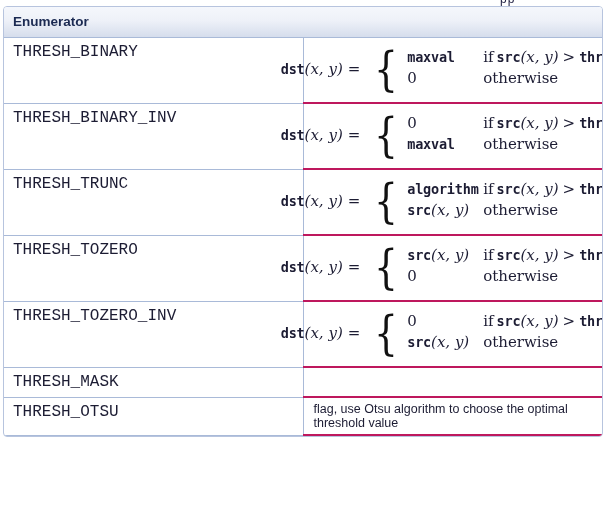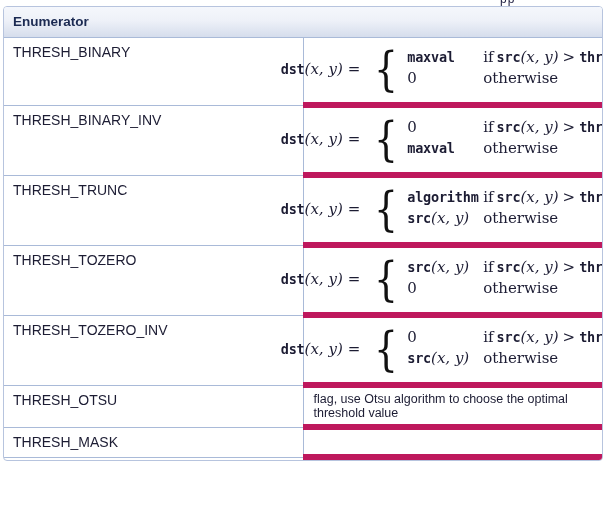--- a/index.html
+++ b/index.html
@@ -57,29 +57,29 @@
     height: 17px;
     line-height: 17px;
   }
 
   td.name-cell {
     width: 170px;
     border-right: 1px solid #a9bad8;
     border-bottom: 1px solid #a9bad8;
     vertical-align: top;
     padding: 7px 6px 7px 9px;
-    font-size: 14px;
+    font-size: 16px;
     line-height: 15px;
     color: #1c1c33;
-    font-family: Liberation Sans, sans-serif;
+    font-family: Liberation Mono, monospace;
     white-space: nowrap;
   }
 
   td.desc-cell {
-    border-bottom: 6px solid #be185d;
+    border-bottom: 2px solid #be185d;
     vertical-align: middle;
     padding: 4px 8px 4px 10px;
     font-size: 12.5px;
     color: #1c1c33;
   }
 
   tr.last-row td.name-cell,
   tr.last-row td.desc-cell {
     border-bottom: none;
   }
@@ -266,22 +266,22 @@
                   <span class="case-row">
                     <span class="case-val"><span class="mono">src</span><span class="ital">(x, y)</span></span>
                     <span class="case-cond"><span class="ser">otherwise</span></span>
                   </span>
                 </span>
               </div>
             </div>
           </td>
         </tr>
         <tr>
+          <td class="name-cell"><span>THRESH_MASK</span></td>
+          <td class="desc-cell"><span></span></td>
+        </tr>
+        <tr>
           <td class="name-cell"><span>THRESH_OTSU</span></td>
           <td class="desc-cell"><span>flag, use Otsu algorithm to choose the optimal threshold value</span></td>
-        </tr>
-        <tr>
-          <td class="name-cell"><span>THRESH_MASK</span></td>
-          <td class="desc-cell"><span></span></td>
         </tr>
       </tbody>
   </table>
 </div>
 
 </body></html>

